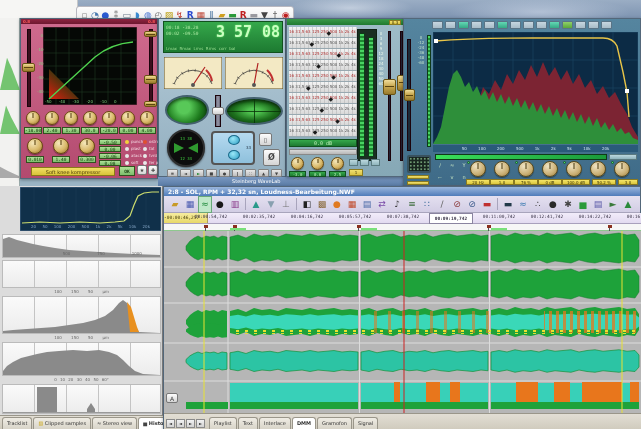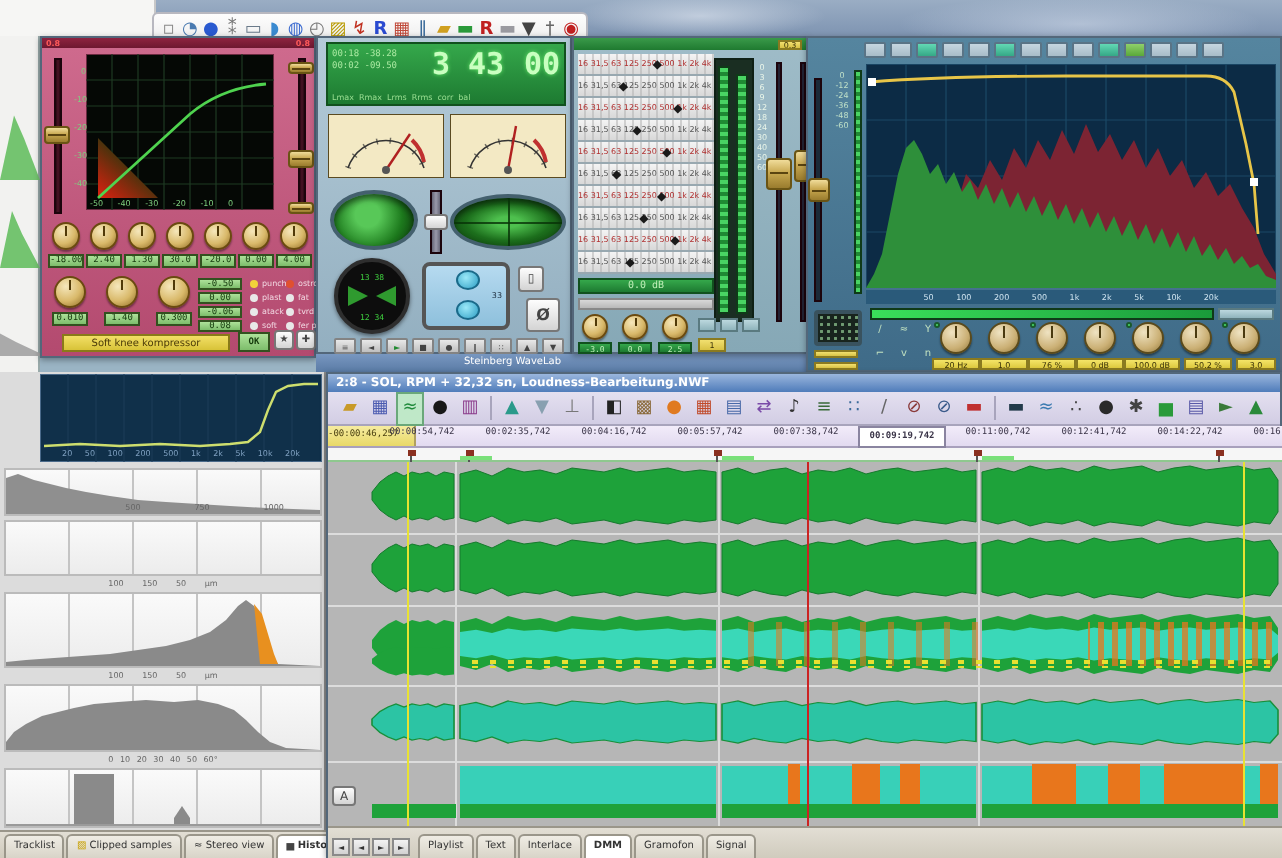--- a/index.html
+++ b/index.html
@@ -207,22 +207,22 @@
     <div class="lcdv" style="left:98px;top:147px;width:16px;height:10px;line-height:9px;font-weight:bold">OK</div>
     <div class="sqbtn" style="left:116px;top:146px;width:10px;height:10px;font-size:5px;line-height:9px">★</div>
     <div class="sqbtn" style="left:127px;top:146px;width:10px;height:10px;font-size:5px;line-height:9px">✚</div>
   </div>
 
   <div class="abs win mp" style="left:158px;top:18px;width:128px;height:159px">
     <div class="biglcd" style="left:4px;top:2px;width:120px;height:32px">
       <div class="lcdsmall abs" style="left:2px;top:3px">00:18 -38.28</div>
       <div class="lcdsmall abs" style="left:2px;top:9px">00:02 -09.50</div>
       <span class="lcddig abs" style="left:52px;top:1px;font-size:15px">3</span>
-      <span class="lcddig abs" style="left:70px;top:1px;font-size:15px">43</span>
-      <span class="lcddig abs" style="left:98px;top:1px;font-size:15px">00</span>
+      <span class="lcddig abs" style="left:70px;top:1px;font-size:15px">57</span>
+      <span class="lcddig abs" style="left:98px;top:1px;font-size:15px">08</span>
       <div class="abs" style="left:2px;right:2px;bottom:1px;font-size:4px;color:#9adf92;white-space:pre;overflow:hidden">Lmax  Rmax  Lrms  Rrms  corr  bal</div>
     </div>
 
     <svg class="abs" style="left:5px;top:38px" width="58" height="32" viewBox="0 0 58 32">
       <rect x="0" y="0" width="58" height="32" fill="#f3e9c4" stroke="#5a4a20"></rect>
       <path d="M10,27 A20,20 0 0 1 48,27" fill="none" stroke="#333" stroke-width="0.8"></path>
       <path d="M10,27 A20,20 0 0 1 48,27" fill="none" stroke="#333" stroke-width="3" stroke-dasharray="0.7 6" opacity="0.7"></path>
       <path d="M42,13 A20,20 0 0 1 48,24" fill="none" stroke="#c03030" stroke-width="2"></path>
       <line x1="29" y1="28" x2="41" y2="10" stroke="#b02020" stroke-width="1.2"></line>
       <circle cx="29" cy="28" r="2" fill="#555"></circle>

